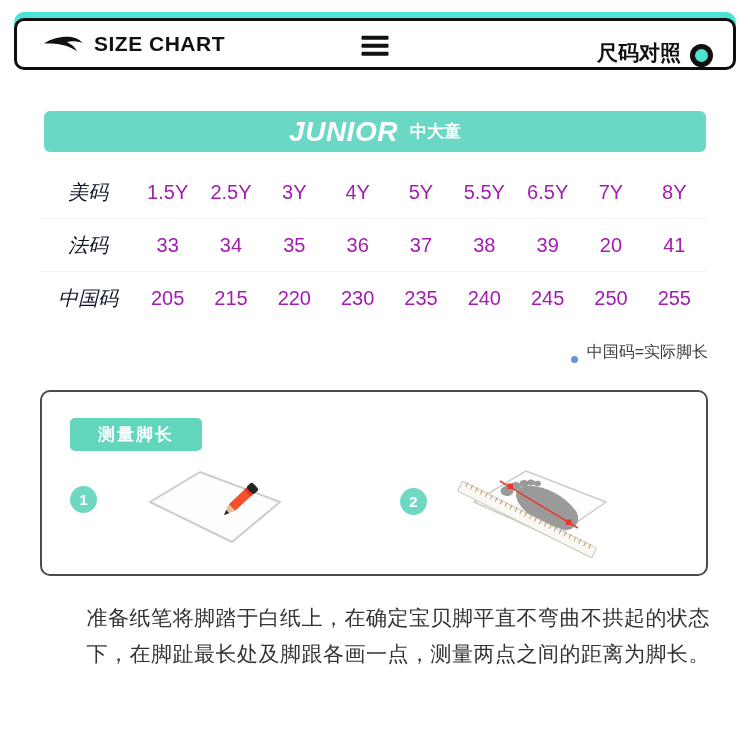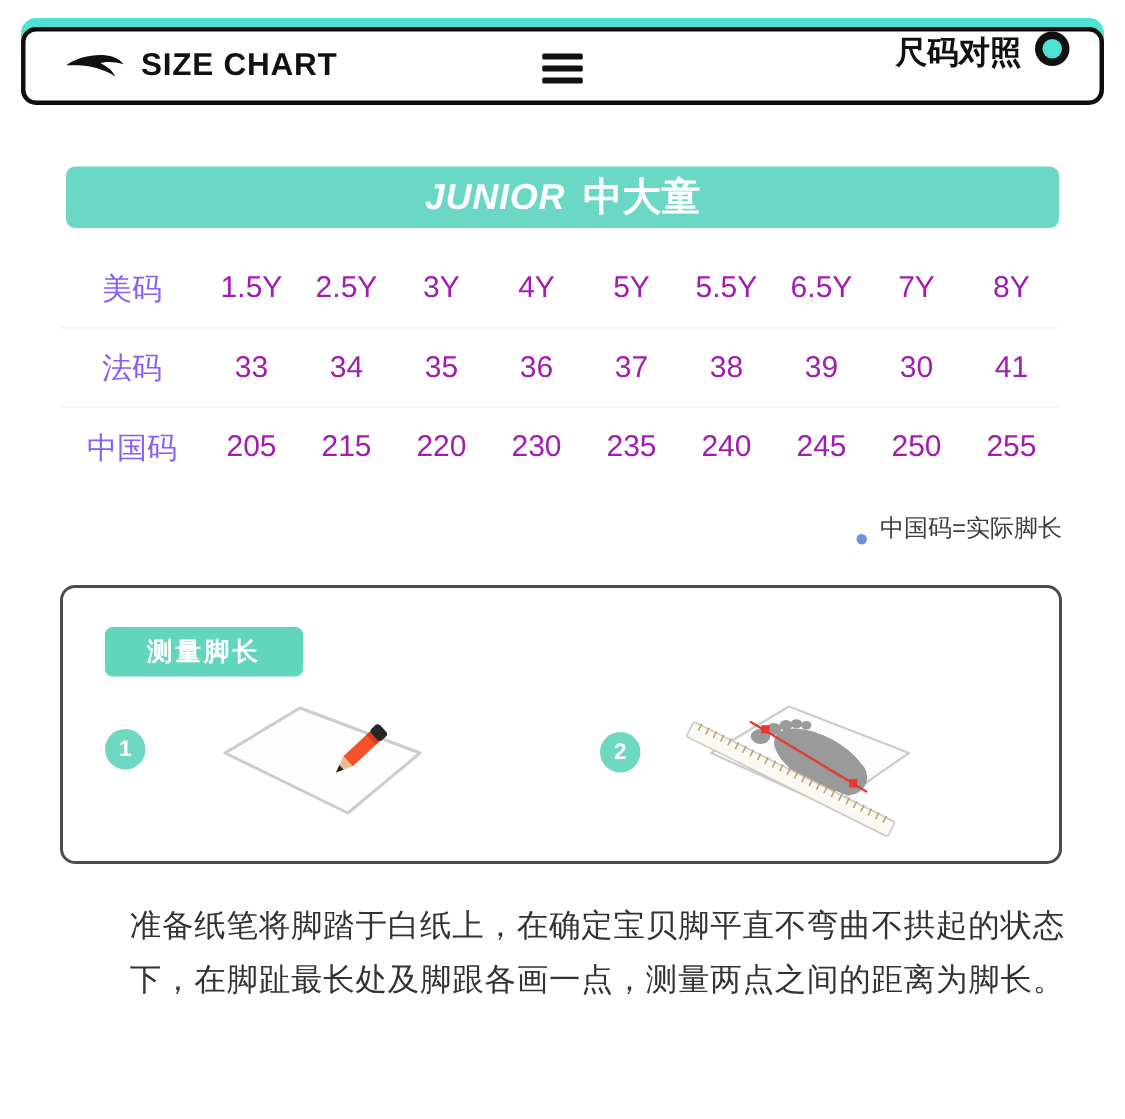--- a/index.html
+++ b/index.html
@@ -10,39 +10,39 @@
   .header-accent{position:absolute;left:14px;top:12px;width:722px;height:30px;
     background:var(--teal,#4ee2d3);border-radius:10px;}
   .header{position:absolute;left:14px;top:18px;width:716px;height:46px;
     background:#fff;border:3px solid #0e0e0e;border-radius:10px;
     display:flex;align-items:center;}
   .brand{display:flex;align-items:center;margin-left:26px;}
   .brand svg{display:block;}
   .header-title{font-size:21px;font-weight:bold;color:#111;margin-left:11px;letter-spacing:0.5px;}
   .menu-icon{position:absolute;left:50%;top:50%;transform:translate(-50%,-44%);}
   .menu-icon span{display:block;width:27px;height:4px;background:#111;margin:4px 0;border-radius:1px;}
-  .header-right{position:absolute;right:20px;top:0;height:100%;display:flex;align-items:flex-start;}
+  .header-right{position:absolute;right:20px;top:0;height:100%;display:flex;align-items:flex-end;}
   .header-right-label{font-size:21px;font-weight:bold;color:#111;}
   .ring-icon{width:13px;height:13px;border-radius:50%;background:var(--teal,#4ee2d3);
     border:5px solid #111;margin-left:9px;}
 
   
   .banner{position:absolute;left:44px;top:111px;width:662px;height:41px;
     background:var(--banner_teal,#6bd8c5);border-radius:6px;
     display:flex;align-items:center;justify-content:center;color:#fff;}
-  .banner-en{font-size:24px;font-weight:bold;font-style:italic;letter-spacing:0.5px;}
-  .banner-cn{font-size:26px;font-weight:bold;margin-left:12px;}
+  .banner-en{font-size:28px;font-weight:bold;font-style:italic;letter-spacing:0.5px;}
+  .banner-cn{font-size:17px;font-weight:bold;margin-left:12px;}
 
   
   .size-table{position:absolute;left:40px;top:166px;width:666px;}
   .size-row{display:grid;grid-template-columns:96px repeat(9,1fr);height:52px;
     align-items:center;border-bottom:1px solid #f4f4f4;}
   .size-row:last-child{border-bottom:none;}
   .size-cell{text-align:center;font-size:20px;color:#a21caf;}
-  .size-cell.lbl{color:#8b5cf6;}
+  .size-cell.lbl{color:#0f172a;font-style:italic;}
 
   
   .note{position:absolute;right:42px;top:342px;display:flex;align-items:flex-end;}
   .note-dot{width:7px;height:7px;border-radius:50%;background:var(--note_dot,#6a93dd);margin-right:9px;}
   .note-text{font-size:16px;color:#3c3c3c;}
 
   
   .measure-box{position:absolute;left:40px;top:390px;width:668px;height:186px;
     border:2px solid #4c4c4c;border-radius:10px;background:#fff;box-sizing:border-box;}
   .measure-label{position:absolute;left:28px;top:26px;background:var(--label_teal,#62d6bd);
@@ -103,21 +103,21 @@
     </div>
     <div class="size-row">
       <div class="size-cell lbl">法码</div>
       <div class="size-cell">33</div>
       <div class="size-cell">34</div>
       <div class="size-cell">35</div>
       <div class="size-cell">36</div>
       <div class="size-cell">37</div>
       <div class="size-cell">38</div>
       <div class="size-cell">39</div>
-      <div class="size-cell">30</div>
+      <div class="size-cell">20</div>
       <div class="size-cell">41</div>
     </div>
     <div class="size-row">
       <div class="size-cell lbl">中国码</div>
       <div class="size-cell">205</div>
       <div class="size-cell">215</div>
       <div class="size-cell">220</div>
       <div class="size-cell">230</div>
       <div class="size-cell">235</div>
       <div class="size-cell">240</div>

